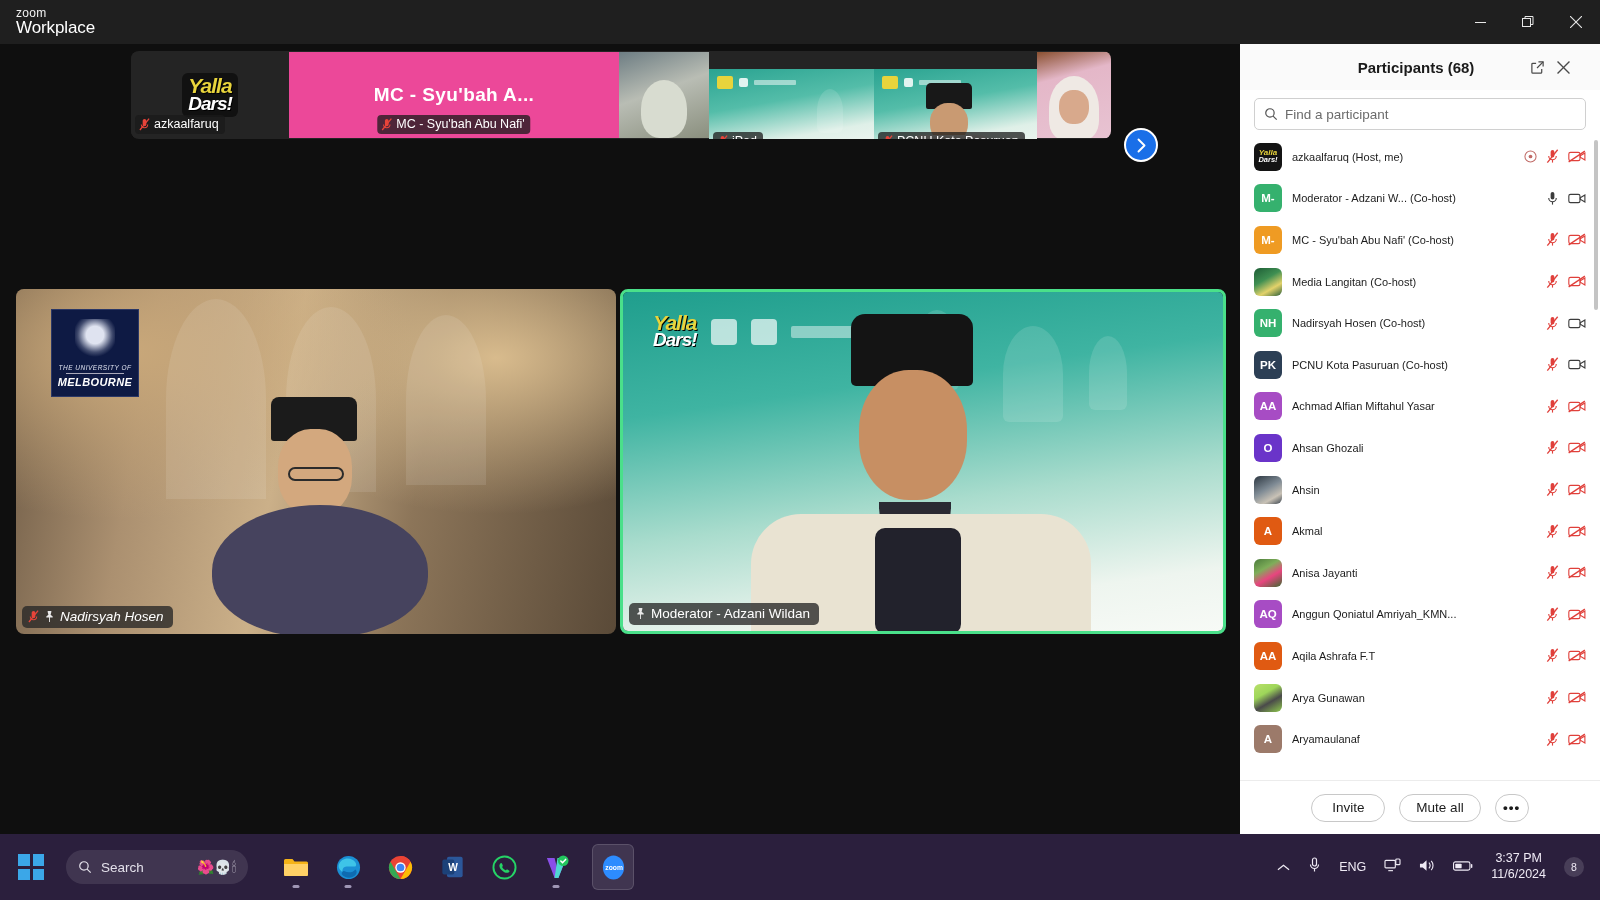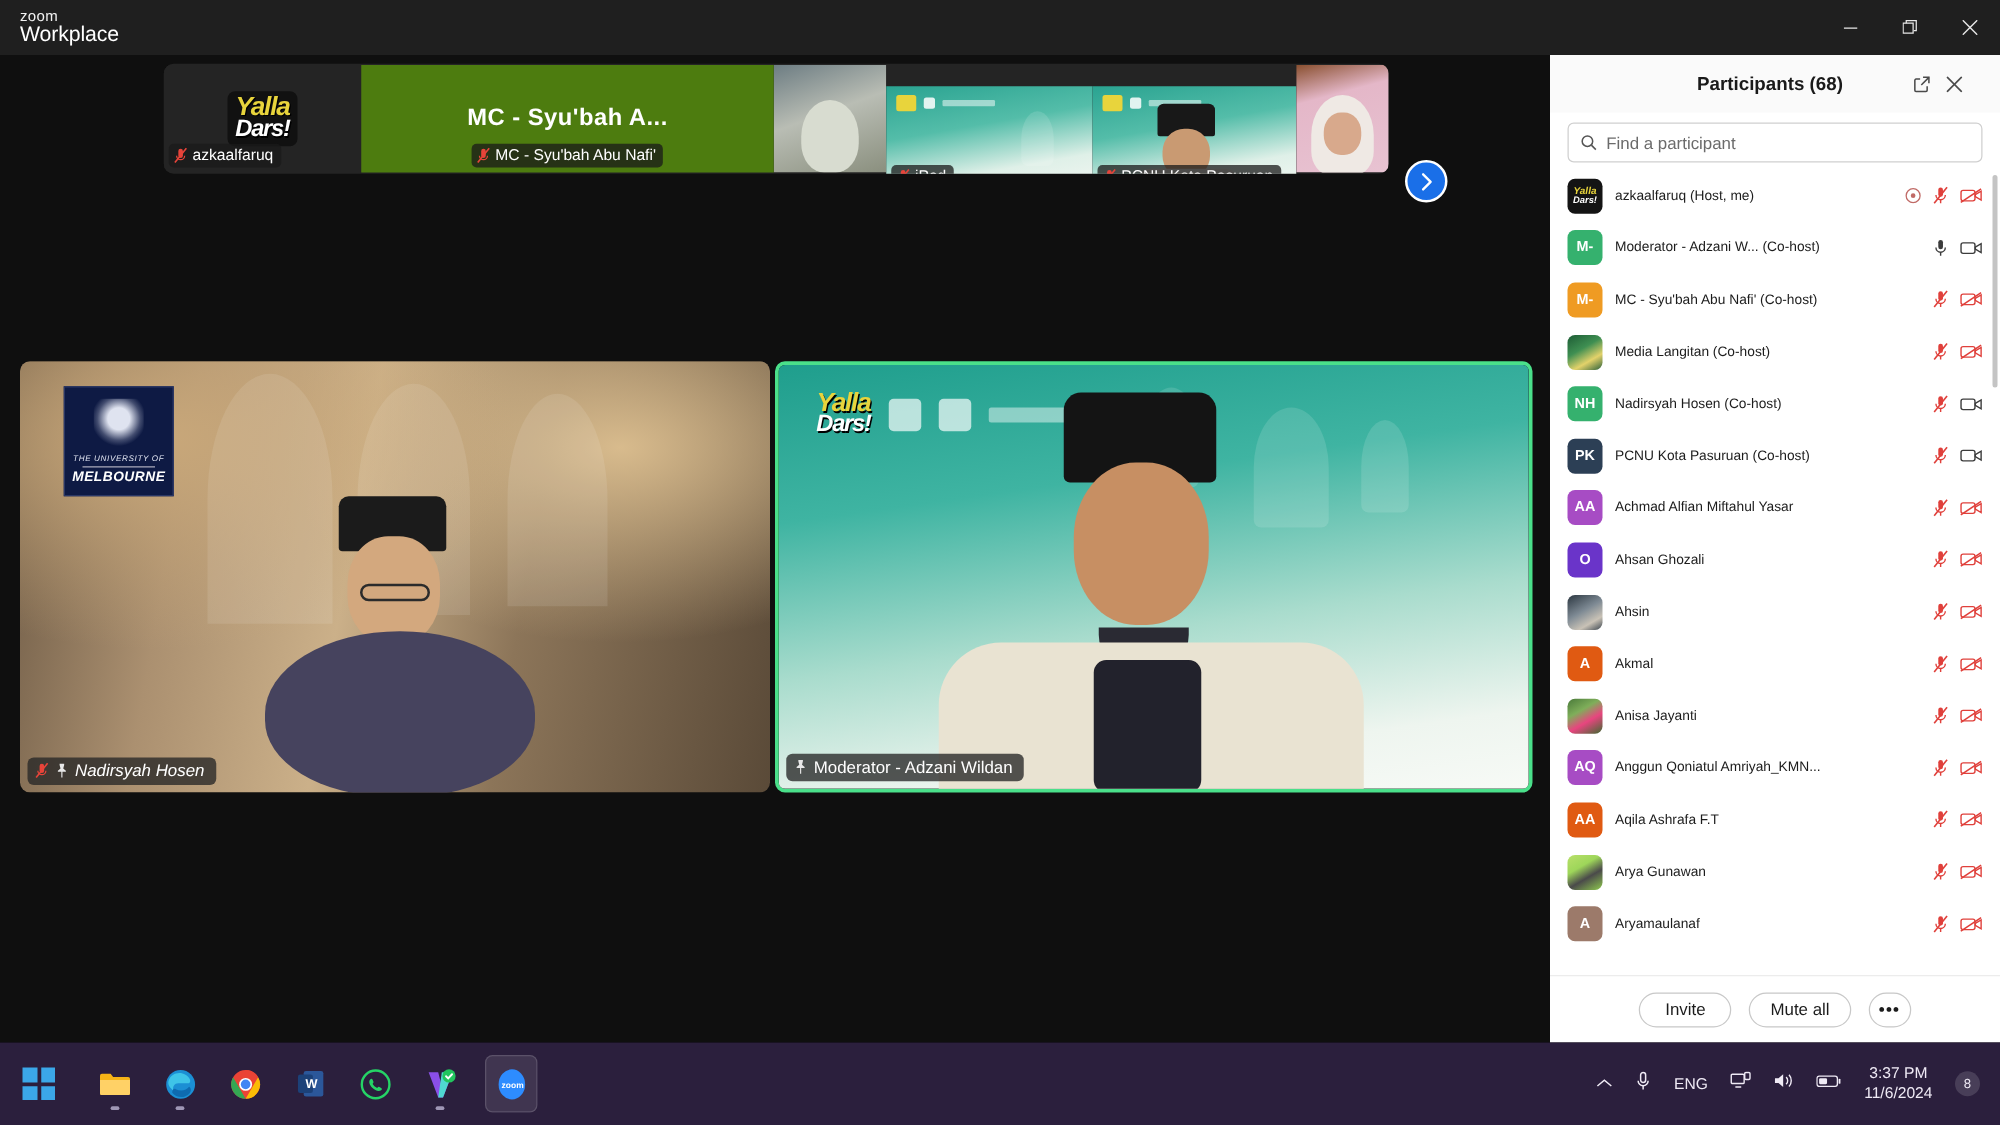--- a/index.html
+++ b/index.html
@@ -324,21 +324,21 @@
       <div class="ftile-label">
         <svg class="mic-off" width="11" height="13" viewBox="0 0 12 14">
           <path d="M6 1a2 2 0 012 2v4a2 2 0 11-4 0V3a2 2 0 012-2z" fill="#e8443a"></path>
           <path d="M2.5 7a3.5 3.5 0 007 0" stroke="#e8443a" stroke-width="1.1" fill="none"></path>
           <line x1="1" y1="13" x2="11" y2="0.5" stroke="#e8443a" stroke-width="1.4"></line>
         </svg>
         <span>azkaalfaruq</span>
       </div>
     </div>
 
-    <div class="ftile" style="width:330px;background:#4d7c0f;">
+    <div class="ftile" style="width:330px;background:#ec4899;">
       <div class="ftile-center-name">MC - Syu'bah A...</div>
       <div class="ftile-label" style="left:50%;transform:translateX(-50%);">
         <svg class="mic-off" width="11" height="13" viewBox="0 0 12 14">
           <path d="M6 1a2 2 0 012 2v4a2 2 0 11-4 0V3a2 2 0 012-2z" fill="#e8443a"></path>
           <path d="M2.5 7a3.5 3.5 0 007 0" stroke="#e8443a" stroke-width="1.1" fill="none"></path>
           <line x1="1" y1="13" x2="11" y2="0.5" stroke="#e8443a" stroke-width="1.4"></line>
         </svg>
         <span>MC - Syu'bah Abu Nafi'</span>
       </div>
     </div>
@@ -759,20 +759,28 @@
 </div>
 
 <div class="taskbar">
   <div class="tb-left">
     <div class="win-logo">
         <i></i>
         <i></i>
         <i></i>
         <i></i>
       </div>
+    <div class="tb-search">
+      <svg width="14" height="14" viewBox="0 0 16 16" fill="none" stroke="currentColor" stroke-width="1.4">
+        <circle cx="6.8" cy="6.8" r="4.8"></circle>
+          <line x1="10.4" y1="10.4" x2="14.5" y2="14.5"></line>
+      </svg>
+      <span>Search</span>
+      <span style="margin-left:auto;font-size:14px;">🌺💀🕯</span>
+    </div>
     <div class="tb-icons">
 
       <div class="tbi">
         <svg width="26" height="22" viewBox="0 0 26 22">
           <path d="M1 4.5a1.5 1.5 0 011.5-1.5h7l2 2.5h12A1.5 1.5 0 0125 7v11.5a1.5 1.5 0 01-1.5 1.5h-21A1.5 1.5 0 011 18.5z" fill="#f5b317"></path>
           <path d="M1 8h24v10.5a1.5 1.5 0 01-1.5 1.5h-21A1.5 1.5 0 011 18.5z" fill="#ffd166"></path>
         </svg>
         <span class="dot"></span>
       </div>
 

